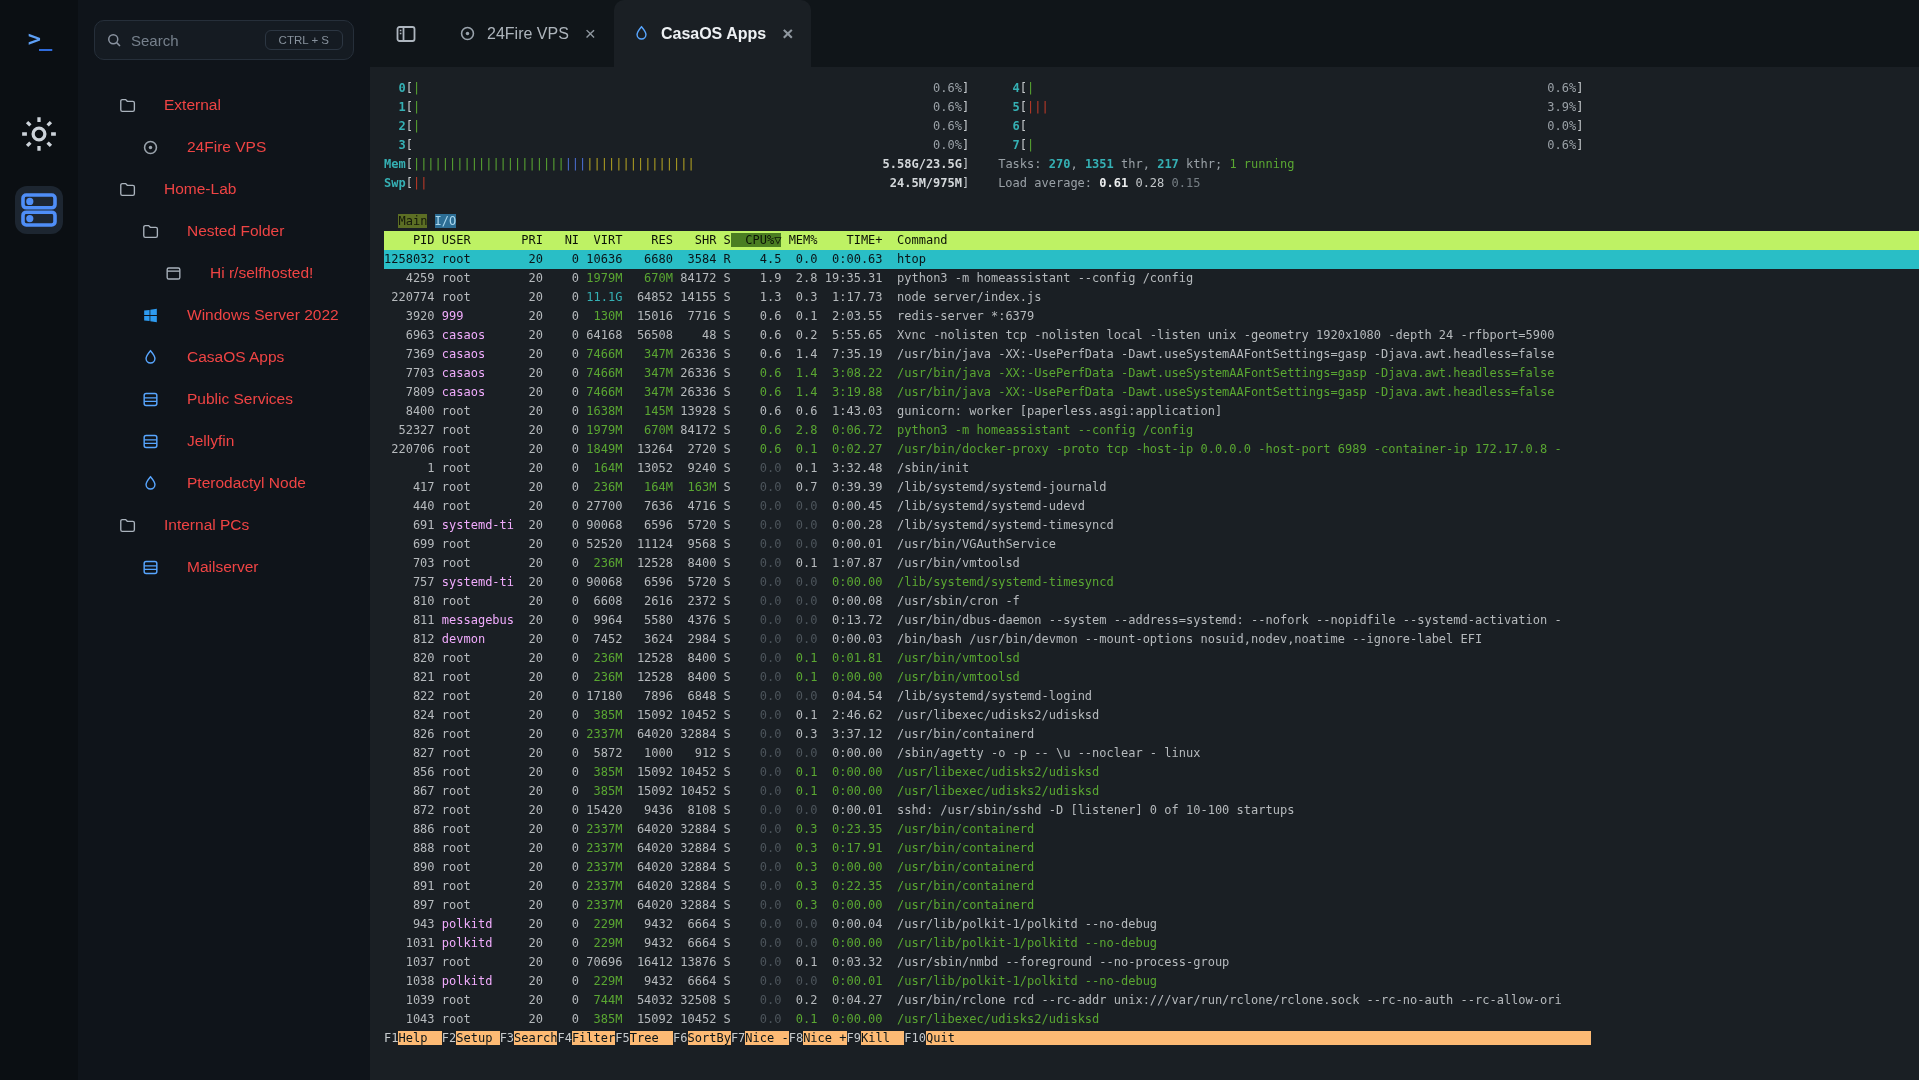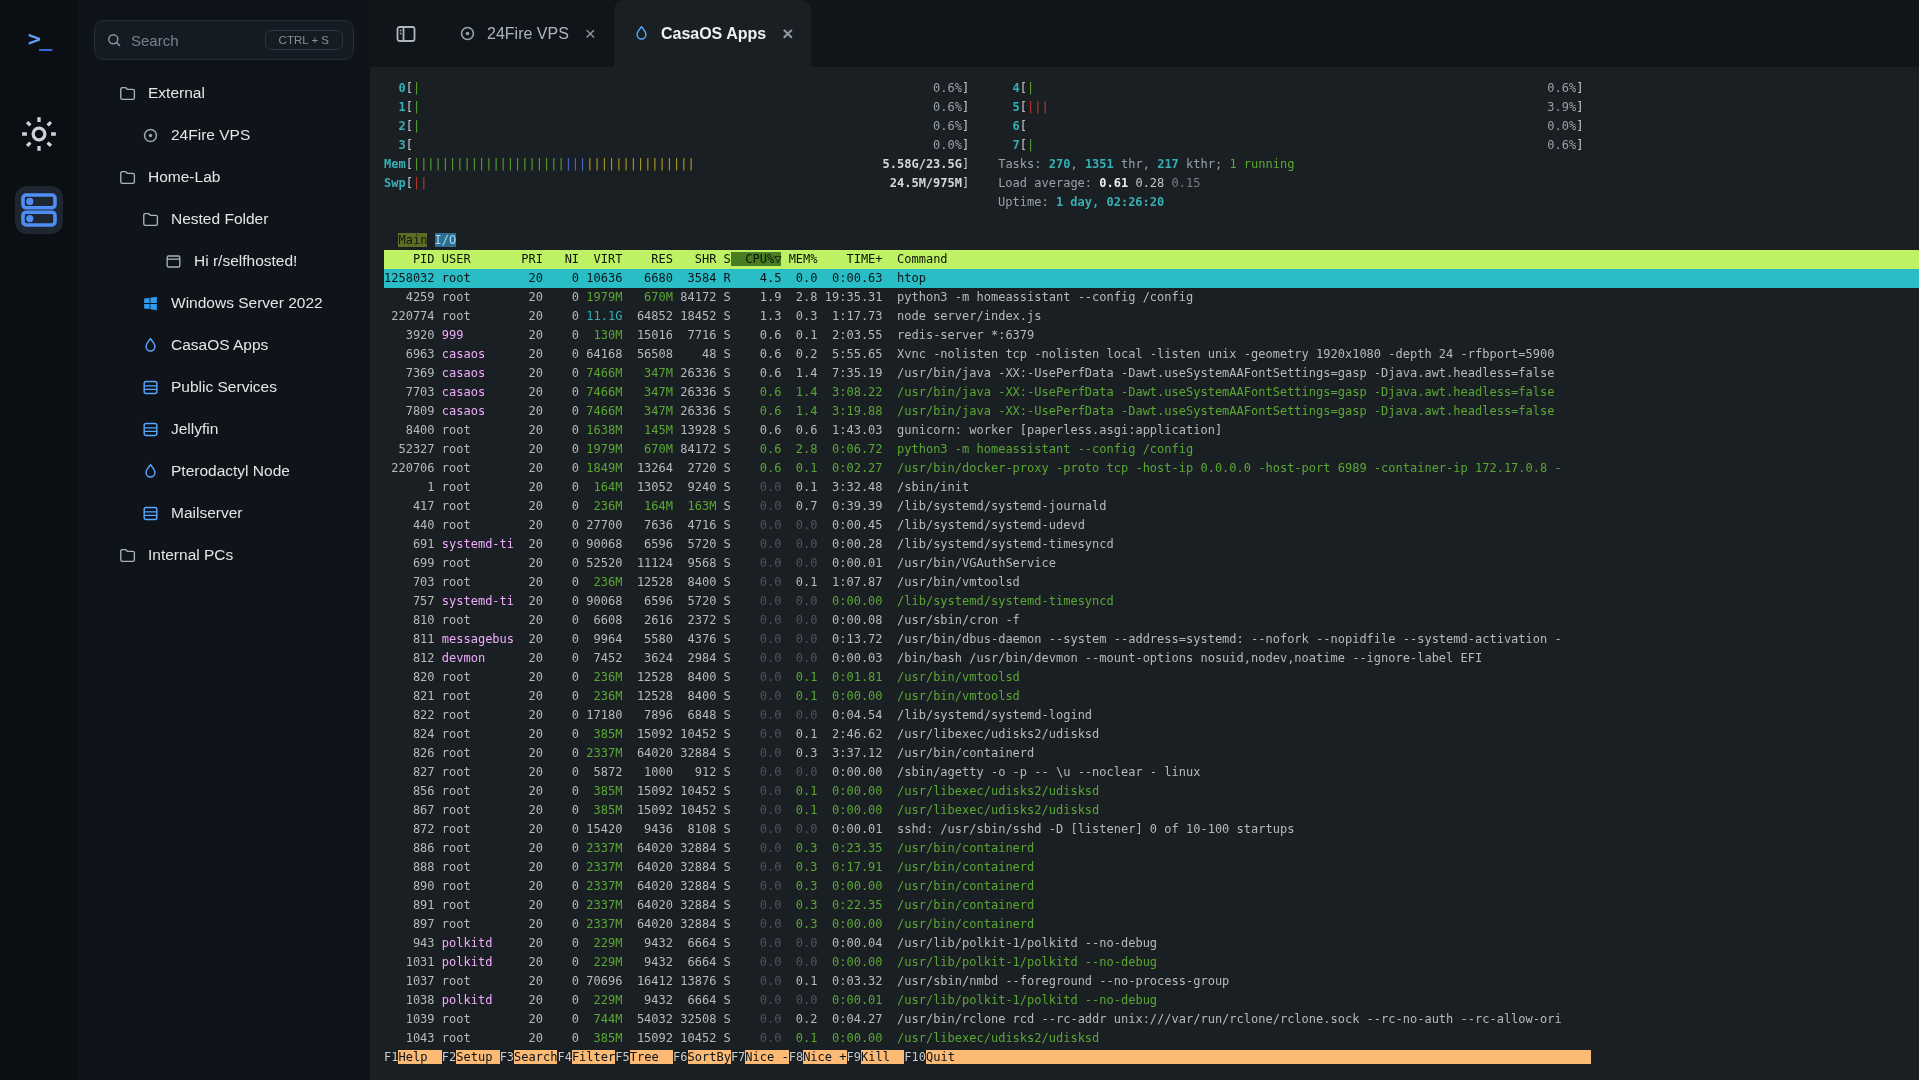--- a/index.html
+++ b/index.html
@@ -18,21 +18,21 @@
 
   
   .sidebar{width:292px;background:#0f141a;flex-shrink:0;padding:20px 16px 0 16px}
   .searchbox{height:40px;border-radius:10px;background:#151b22;border:1px solid #262f3a;
              display:flex;align-items:center;padding:0 10px;gap:8px}
   .searchbox .icn{width:18px;height:18px;flex-shrink:0}
   .searchbox input{flex:1;min-width:0;background:transparent;border:none;outline:none;color:#e2e6ea;font-size:15px;font-family:"Liberation Sans",sans-serif}
   .searchbox input::placeholder{color:#76808c}
   .kbd{font-size:11.5px;color:#87919c;border:1px solid #2c3642;border-radius:6px;padding:3px 13px;white-space:nowrap}
   #tree{margin-top:24px}
-  .titem{height:42px;display:flex;gap:11px;color:#e5e5e5;font-size:15.5px;border-radius:8px;cursor:pointer}
+  .titem{height:42px;display:flex;align-items:center;gap:27px;color:#ef4444;font-size:15.5px;border-radius:8px;cursor:pointer}
   .titem .icn{width:19px;height:19px;flex-shrink:0}
   .icn svg{width:100%;height:100%;display:block}
 
   
   .main{flex:1;display:flex;flex-direction:column;min-width:0;background:#101519}
   .tabbar{height:67px;display:flex;align-items:stretch;background:#101519;flex-shrink:0}
   .tbtn{align-self:center;margin:0 20px 0 24px;background:none;border:none;cursor:pointer;width:26px;height:26px}
   .tbtn svg{width:24px;height:24px}
   #tabs{display:flex;align-items:stretch}
   .tab{display:flex;align-items:center;gap:10px;padding:0 18px;color:#aeb5bc;font-size:16px;
@@ -175,36 +175,36 @@
           <span class="tlabel">Jellyfin</span>
         </div>
         <div class="titem" style="padding-left: 47px;">
           <span class="icn">
             <svg viewBox="0 0 24 24">
               <path d="M12 3.5c3.2 3.8 5.6 6.8 5.6 9.8a5.6 5.6 0 0 1-11.2 0c0-3 2.4-6 5.6-9.8z" fill="none" stroke="#58a6ff" stroke-width="1.8"></path>
             </svg>
           </span>
           <span class="tlabel">Pterodactyl Node</span>
         </div>
+        <div class="titem" style="padding-left: 24px;">
+          <span class="icn">
+            <svg viewBox="0 0 24 24">
+              <path d="M3.5 6.5a2 2 0 0 1 2-2h4.2l2 2.2h7a2 2 0 0 1 2 2v8.8a2 2 0 0 1-2 2H5.5a2 2 0 0 1-2-2z" fill="none" stroke="#aab3bd" stroke-width="1.7"></path>
+            </svg>
+          </span>
+          <span class="tlabel">Internal PCs</span>
+        </div>
         <div class="titem" style="padding-left: 47px;">
           <span class="icn">
             <svg viewBox="0 0 24 24">
               <rect x="4" y="4.5" width="16" height="15" rx="2.5" fill="none" stroke="#58a6ff" stroke-width="1.8"></rect>
               <path d="M4 10h16M4 14.5h16" stroke="#58a6ff" stroke-width="1.6"></path>
             </svg>
           </span>
           <span class="tlabel">Mailserver</span>
-        </div>
-        <div class="titem" style="padding-left: 24px;">
-          <span class="icn">
-            <svg viewBox="0 0 24 24">
-              <path d="M3.5 6.5a2 2 0 0 1 2-2h4.2l2 2.2h7a2 2 0 0 1 2 2v8.8a2 2 0 0 1-2 2H5.5a2 2 0 0 1-2-2z" fill="none" stroke="#aab3bd" stroke-width="1.7"></path>
-            </svg>
-          </span>
-          <span class="tlabel">Internal PCs</span>
         </div>
       </div>
   </aside>
 
   <main class="main">
     <div class="tabbar">
       <button class="tbtn">
         <span class="icn">
           <svg viewBox="0 0 24 24" fill="none" stroke="#aeb6bf" stroke-width="1.8">
               <rect x="3.5" y="5" width="17" height="14" rx="2"></rect>
@@ -235,27 +235,26 @@
           </div>
         </div>
     </div>
     <div class="term" id="term">
         <div class="tl"><span class="mlab">  0</span><span class="brk">[</span><span class="pgreen">|</span><span>                                                                       </span><span class="pct">0.6%</span><span class="brk">]</span><span>    </span><span class="mlab">  4</span><span class="brk">[</span><span class="pgreen">|</span><span>                                                                       </span><span class="pct">0.6%</span><span class="brk">]</span></div>
         <div class="tl"><span class="mlab">  1</span><span class="brk">[</span><span class="pgreen">|</span><span>                                                                       </span><span class="pct">0.6%</span><span class="brk">]</span><span>    </span><span class="mlab">  5</span><span class="brk">[</span><span class="pred">|||</span><span>                                                                     </span><span class="pct">3.9%</span><span class="brk">]</span></div>
         <div class="tl"><span class="mlab">  2</span><span class="brk">[</span><span class="pgreen">|</span><span>                                                                       </span><span class="pct">0.6%</span><span class="brk">]</span><span>    </span><span class="mlab">  6</span><span class="brk">[</span><span>                                                                        </span><span class="pct">0.0%</span><span class="brk">]</span></div>
         <div class="tl"><span class="mlab">  3</span><span class="brk">[</span><span>                                                                        </span><span class="pct">0.0%</span><span class="brk">]</span><span>    </span><span class="mlab">  7</span><span class="brk">[</span><span class="pgreen">|</span><span>                                                                       </span><span class="pct">0.6%</span><span class="brk">]</span></div>
         <div class="tl"><span class="mlab">Mem</span><span class="brk">[</span><span class="pgreen">|||||||||||||||||||||</span><span class="pblue">|||</span><span class="pyellow">|||||||||||||||</span><span>                          </span><span class="mval">5.58G/23.5G</span><span class="brk">]</span><span>    </span><span class="lbl">Tasks: </span><span class="cyb">270</span><span class="lbl">, </span><span class="cyb">1351</span><span class="lbl"> thr</span><span class="lbl">, </span><span class="cyb">217</span><span class="lbl"> kthr</span><span class="lbl">; </span><span class="grt">1 running</span></div>
         <div class="tl"><span class="mlab">Swp</span><span class="brk">[</span><span class="pred">||</span><span>                                                                </span><span class="mval">24.5M/975M</span><span class="brk">]</span><span>    </span><span class="lbl">Load average: </span><span class="lw">0.61 </span><span class="lm">0.28 </span><span class="ld">0.15</span></div>
-        <div class="tl"><span>                                                                                     </span><span class="lbl">Uptime: </span><span class="cyb">1 day, 02:26:20</span></div>
         <div class="tl"></div>
         <div class="tl"><span>  </span><span class="stab-main">Main</span><span> </span><span class="stab-io">I/O</span><span> </span></div>
         <div class="tl hdr"><span class="hc">    PID </span><span class="hc">USER      </span><span class="hc"> PRI</span><span class="hc">   NI</span><span class="hc">  VIRT</span><span class="hc">    RES</span><span class="hc">   SHR</span><span class="hc"> S</span><span class="hc hsort">  CPU%▽</span><span class="hc"> MEM%</span><span class="hc">    TIME+</span><span class="hc">  Command</span></div>
         <div class="tl sel"><span class="t">1258032 </span><span class="t">root      </span><span class="t">  20</span><span class="t">    0</span><span class="t"> 10636</span><span class="t">   6680</span><span class="t">  3584</span><span class="t"> R</span><span class="t">    4.5</span><span class="dim">  0.0</span><span class="t">  0:00.63</span><span class="t">  htop</span></div>
         <div class="tl"><span class="t">   4259 </span><span class="t">root      </span><span class="t">  20</span><span class="t">    0</span><span class="gr"> 1979M</span><span class="gr">   670M</span><span class="t"> 84172</span><span class="t"> S</span><span class="t">    1.9</span><span class="t">  2.8</span><span class="t"> 19:35.31</span><span class="t">  python3 -m homeassistant --config /config</span></div>
-        <div class="tl"><span class="t"> 220774 </span><span class="t">root      </span><span class="t">  20</span><span class="t">    0</span><span class="cy"> 11.1G</span><span class="t">  64852</span><span class="t"> 18452</span><span class="t"> S</span><span class="t">    1.3</span><span class="t">  0.3</span><span class="t">  1:17.73</span><span class="t">  node server/index.js</span></div>
+        <div class="tl"><span class="t"> 220774 </span><span class="t">root      </span><span class="t">  20</span><span class="t">    0</span><span class="cy"> 11.1G</span><span class="t">  64852</span><span class="t"> 14155</span><span class="t"> S</span><span class="t">    1.3</span><span class="t">  0.3</span><span class="t">  1:17.73</span><span class="t">  node server/index.js</span></div>
         <div class="tl"><span class="t">   3920 </span><span class="us">999       </span><span class="t">  20</span><span class="t">    0</span><span class="gr">  130M</span><span class="t">  15016</span><span class="t">  7716</span><span class="t"> S</span><span class="t">    0.6</span><span class="t">  0.1</span><span class="t">  2:03.55</span><span class="t">  redis-server *:6379</span></div>
         <div class="tl"><span class="t">   6963 </span><span class="us">casaos    </span><span class="t">  20</span><span class="t">    0</span><span class="t"> 64168</span><span class="t">  56508</span><span class="t">    48</span><span class="t"> S</span><span class="t">    0.6</span><span class="t">  0.2</span><span class="t">  5:55.65</span><span class="t">  Xvnc -nolisten tcp -nolisten local -listen unix -geometry 1920x1080 -depth 24 -rfbport=5900</span></div>
         <div class="tl"><span class="t">   7369 </span><span class="us">casaos    </span><span class="t">  20</span><span class="t">    0</span><span class="gr"> 7466M</span><span class="gr">   347M</span><span class="t"> 26336</span><span class="t"> S</span><span class="t">    0.6</span><span class="t">  1.4</span><span class="t">  7:35.19</span><span class="t">  /usr/bin/java -XX:-UsePerfData -Dawt.useSystemAAFontSettings=gasp -Djava.awt.headless=false</span></div>
         <div class="tl"><span class="t">   7703 </span><span class="us">casaos    </span><span class="t">  20</span><span class="t">    0</span><span class="gr"> 7466M</span><span class="gr">   347M</span><span class="t"> 26336</span><span class="t"> S</span><span class="gr">    0.6</span><span class="gr">  1.4</span><span class="gr">  3:08.22</span><span class="gr">  /usr/bin/java -XX:-UsePerfData -Dawt.useSystemAAFontSettings=gasp -Djava.awt.headless=false</span></div>
         <div class="tl"><span class="t">   7809 </span><span class="us">casaos    </span><span class="t">  20</span><span class="t">    0</span><span class="gr"> 7466M</span><span class="gr">   347M</span><span class="t"> 26336</span><span class="t"> S</span><span class="gr">    0.6</span><span class="gr">  1.4</span><span class="gr">  3:19.88</span><span class="gr">  /usr/bin/java -XX:-UsePerfData -Dawt.useSystemAAFontSettings=gasp -Djava.awt.headless=false</span></div>
         <div class="tl"><span class="t">   8400 </span><span class="t">root      </span><span class="t">  20</span><span class="t">    0</span><span class="gr"> 1638M</span><span class="gr">   145M</span><span class="t"> 13928</span><span class="t"> S</span><span class="t">    0.6</span><span class="t">  0.6</span><span class="t">  1:43.03</span><span class="t">  gunicorn: worker [paperless.asgi:application]</span></div>
         <div class="tl"><span class="t">  52327 </span><span class="t">root      </span><span class="t">  20</span><span class="t">    0</span><span class="gr"> 1979M</span><span class="gr">   670M</span><span class="t"> 84172</span><span class="t"> S</span><span class="gr">    0.6</span><span class="gr">  2.8</span><span class="gr">  0:06.72</span><span class="gr">  python3 -m homeassistant --config /config</span></div>
         <div class="tl"><span class="t"> 220706 </span><span class="t">root      </span><span class="t">  20</span><span class="t">    0</span><span class="gr"> 1849M</span><span class="t">  13264</span><span class="t">  2720</span><span class="t"> S</span><span class="gr">    0.6</span><span class="gr">  0.1</span><span class="gr">  0:02.27</span><span class="gr">  /usr/bin/docker-proxy -proto tcp -host-ip 0.0.0.0 -host-port 6989 -container-ip 172.17.0.8 -</span></div>
         <div class="tl"><span class="t">      1 </span><span class="t">root      </span><span class="t">  20</span><span class="t">    0</span><span class="gr">  164M</span><span class="t">  13052</span><span class="t">  9240</span><span class="t"> S</span><span class="dim">    0.0</span><span class="t">  0.1</span><span class="t">  3:32.48</span><span class="t">  /sbin/init</span></div>
         <div class="tl"><span class="t">    417 </span><span class="t">root      </span><span class="t">  20</span><span class="t">    0</span><span class="gr">  236M</span><span class="gr">   164M</span><span class="gr">  163M</span><span class="t"> S</span><span class="dim">    0.0</span><span class="t">  0.7</span><span class="t">  0:39.39</span><span class="t">  /lib/systemd/systemd-journald</span></div>

